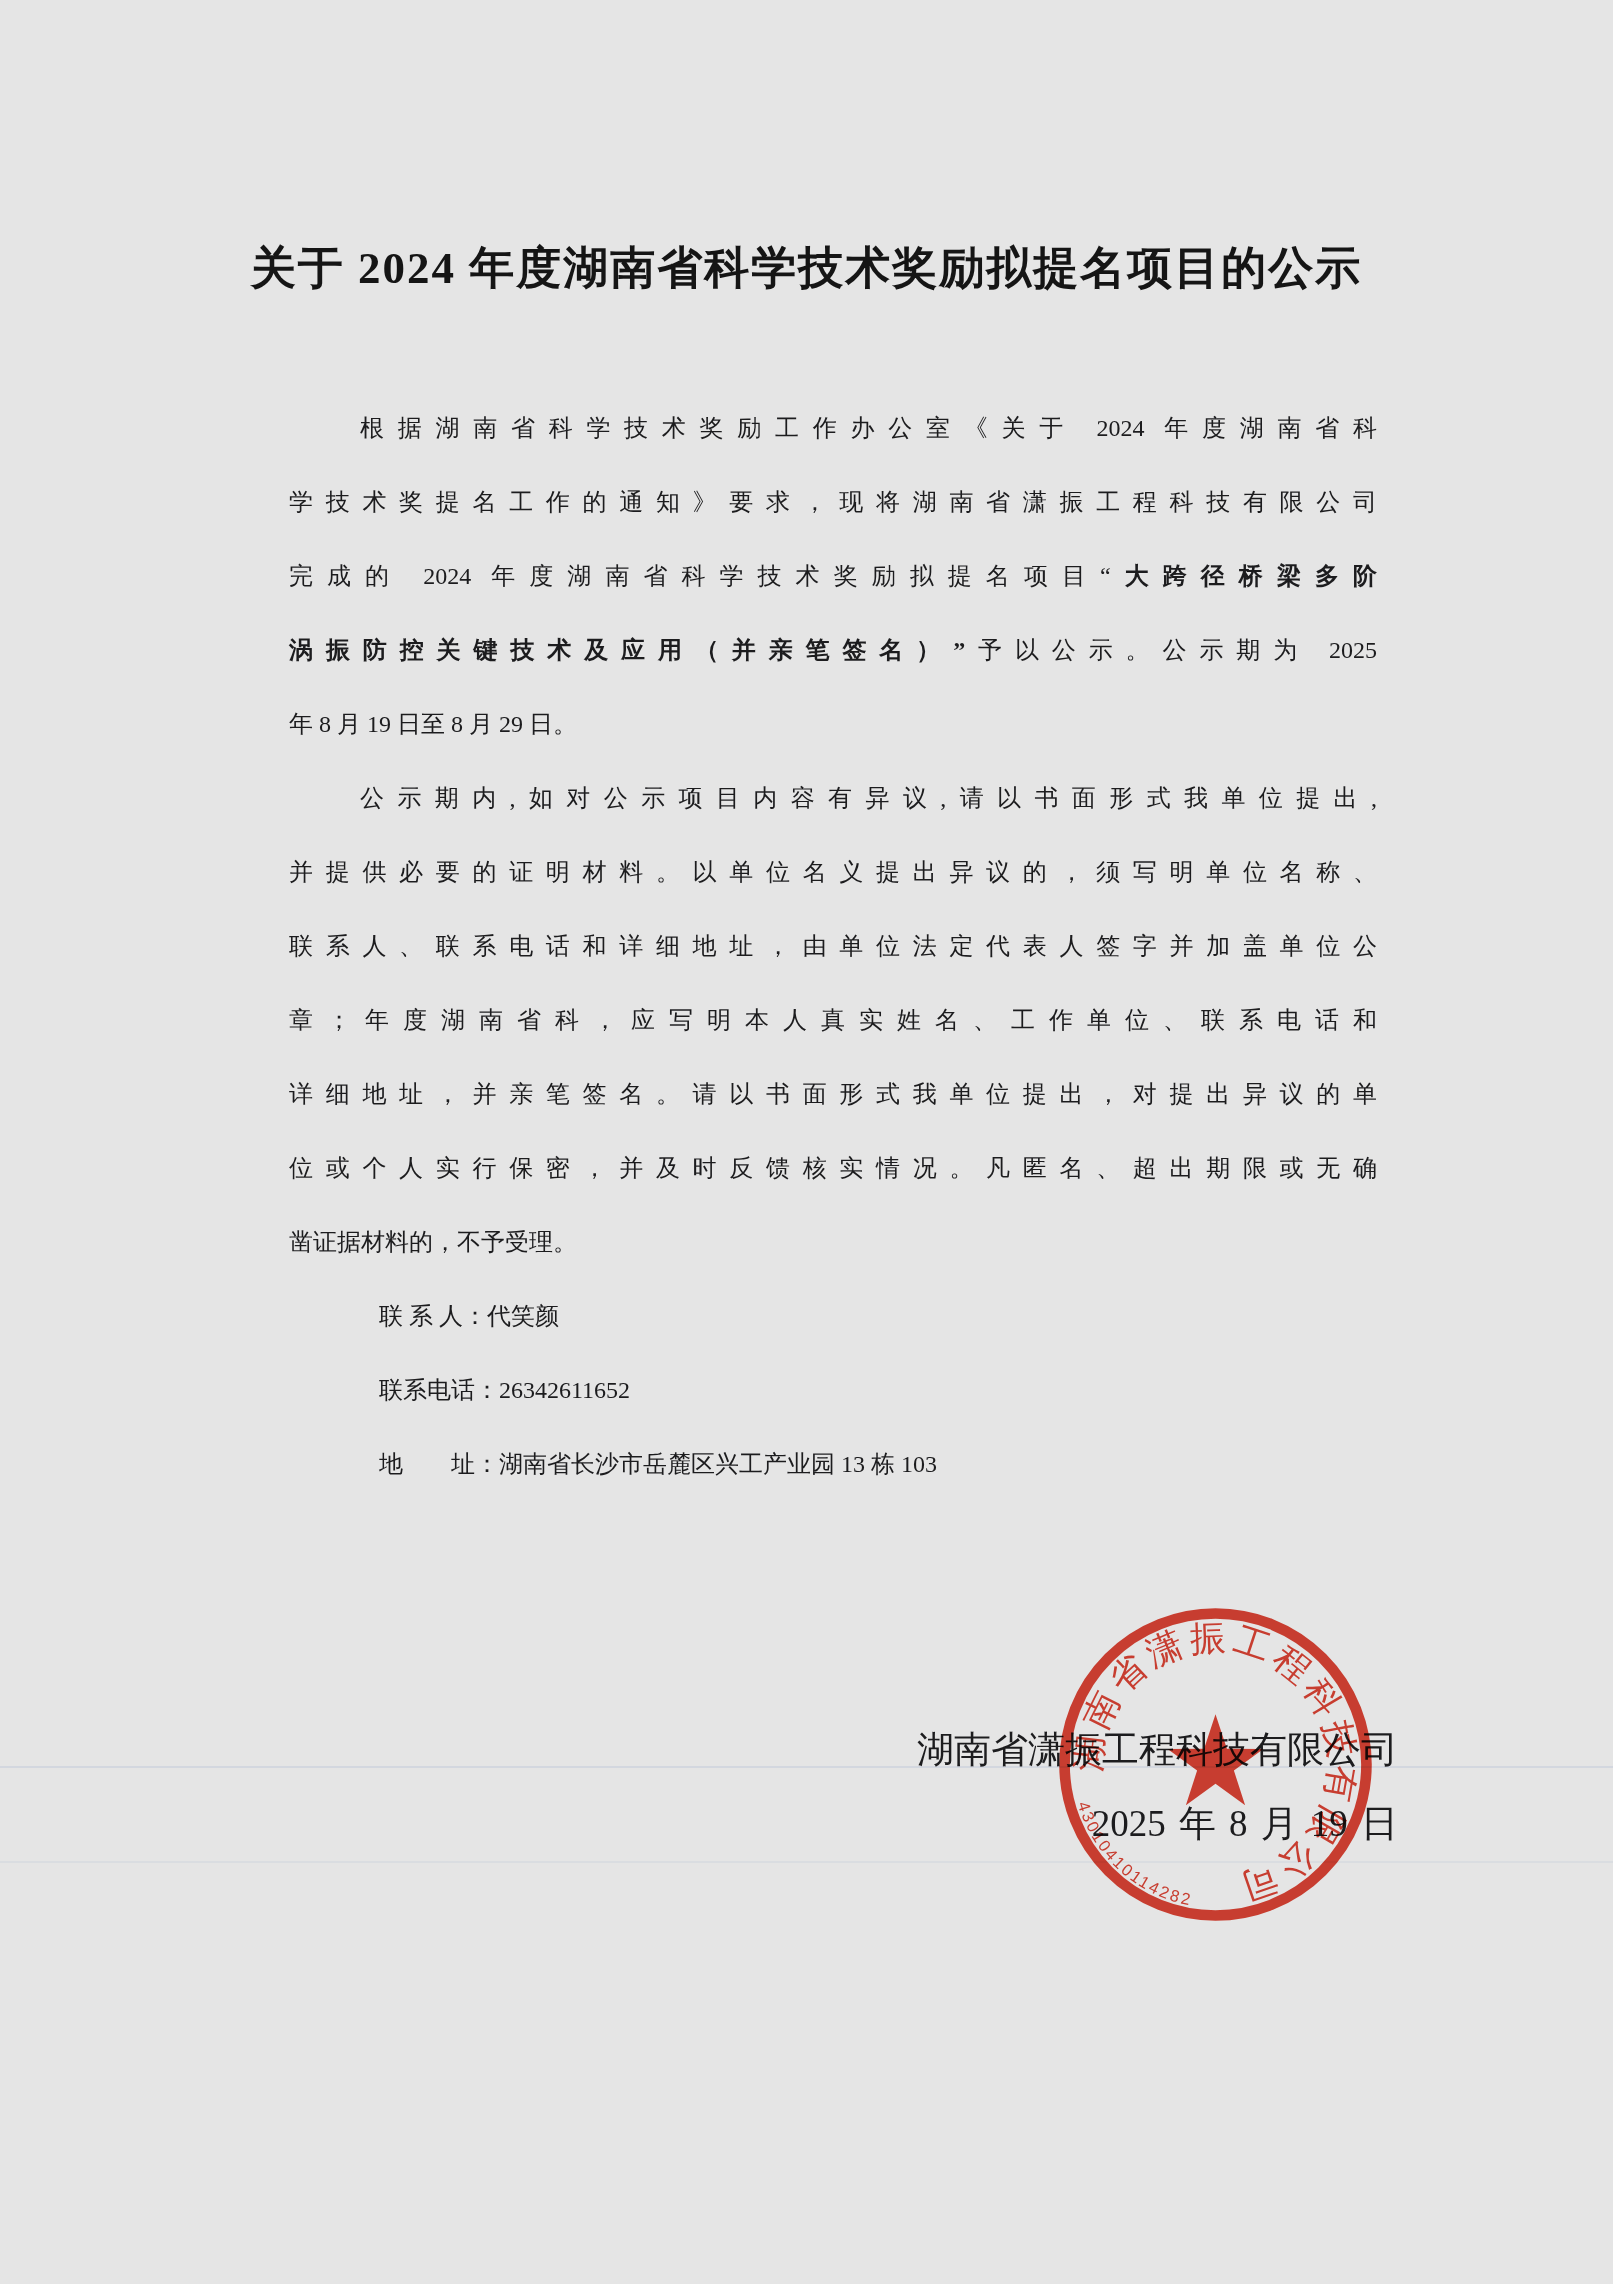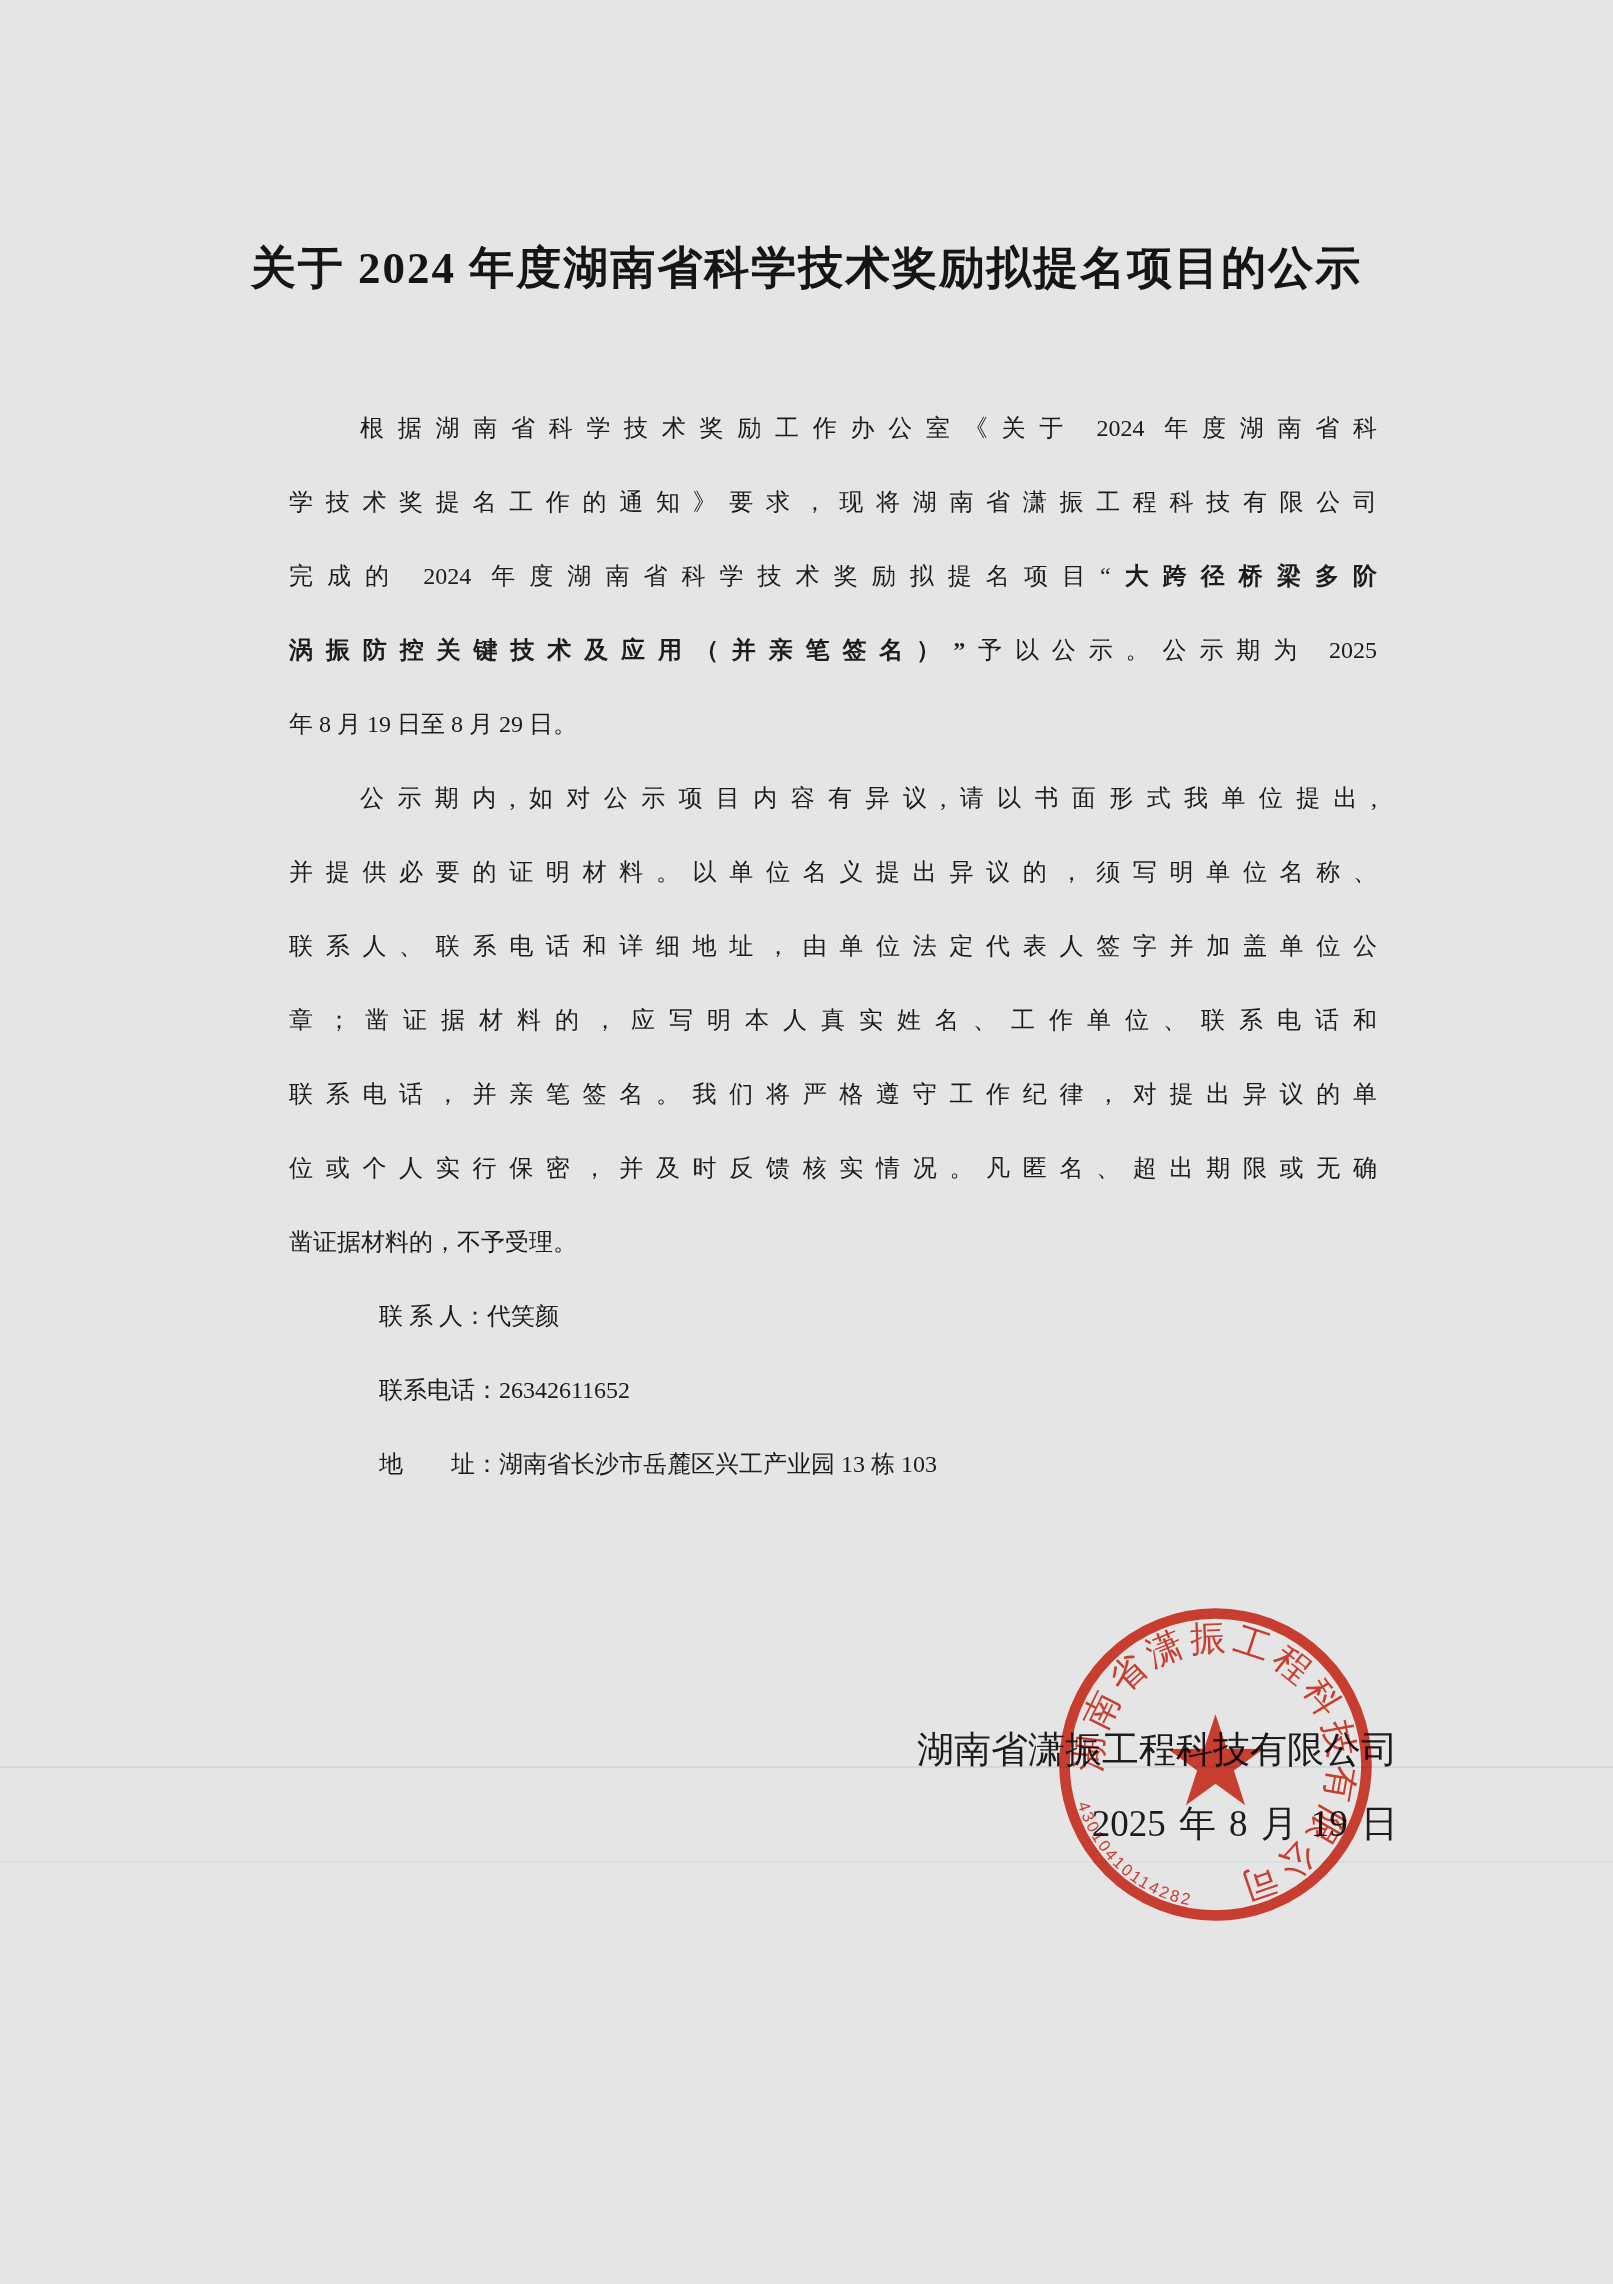--- a/index.html
+++ b/index.html
@@ -78,22 +78,22 @@
 
   <div class="body-block">
     <div class="line j ind">根据湖南省科学技术奖励工作办公室《关于 2024 年度湖南省科</div>
     <div class="line j">学技术奖提名工作的通知》要求，现将湖南省潇振工程科技有限公司</div>
     <div class="line j"><span>完成的 2024 年度湖南省科学技术奖励拟提名项目“</span><span class="bold">大跨径桥梁多阶</span></div>
     <div class="line j"><span class="bold">涡振防控关键技术及应用（并亲笔签名）”</span><span>予以公示。公示期为 2025</span></div>
     <div class="line">年 8 月 19 日至 8 月 29 日。</div>
     <div class="line j ind">公示期内,如对公示项目内容有异议,请以书面形式我单位提出,</div>
     <div class="line j">并提供必要的证明材料。以单位名义提出异议的，须写明单位名称、</div>
     <div class="line j">联系人、联系电话和详细地址，由单位法定代表人签字并加盖单位公</div>
-    <div class="line j">章；凿证据材料的，应写明本人真实姓名、工作单位、联系电话和</div>
-    <div class="line j">联系电话，并亲笔签名。我们将严格遵守工作纪律，对提出异议的单</div>
+    <div class="line j">章；年度湖南省科，应写明本人真实姓名、工作单位、联系电话和</div>
+    <div class="line j">详细地址，并亲笔签名。请以书面形式我单位提出，对提出异议的单</div>
     <div class="line j">位或个人实行保密，并及时反馈核实情况。凡匿名、超出期限或无确</div>
     <div class="line">凿证据材料的，不予受理。</div>
     <div class="line ind2">联 系 人：代笑颜</div>
     <div class="line ind2">联系电话：26342611652</div>
     <div class="line ind2">地　　址：湖南省长沙市岳麓区兴工产业园 13 栋 103</div>
   </div>
 
   <div class="footer-company">湖南省潇振工程科技有限公司</div>
   <div class="footer-date">2025 年 8 月 19 日</div>
 

